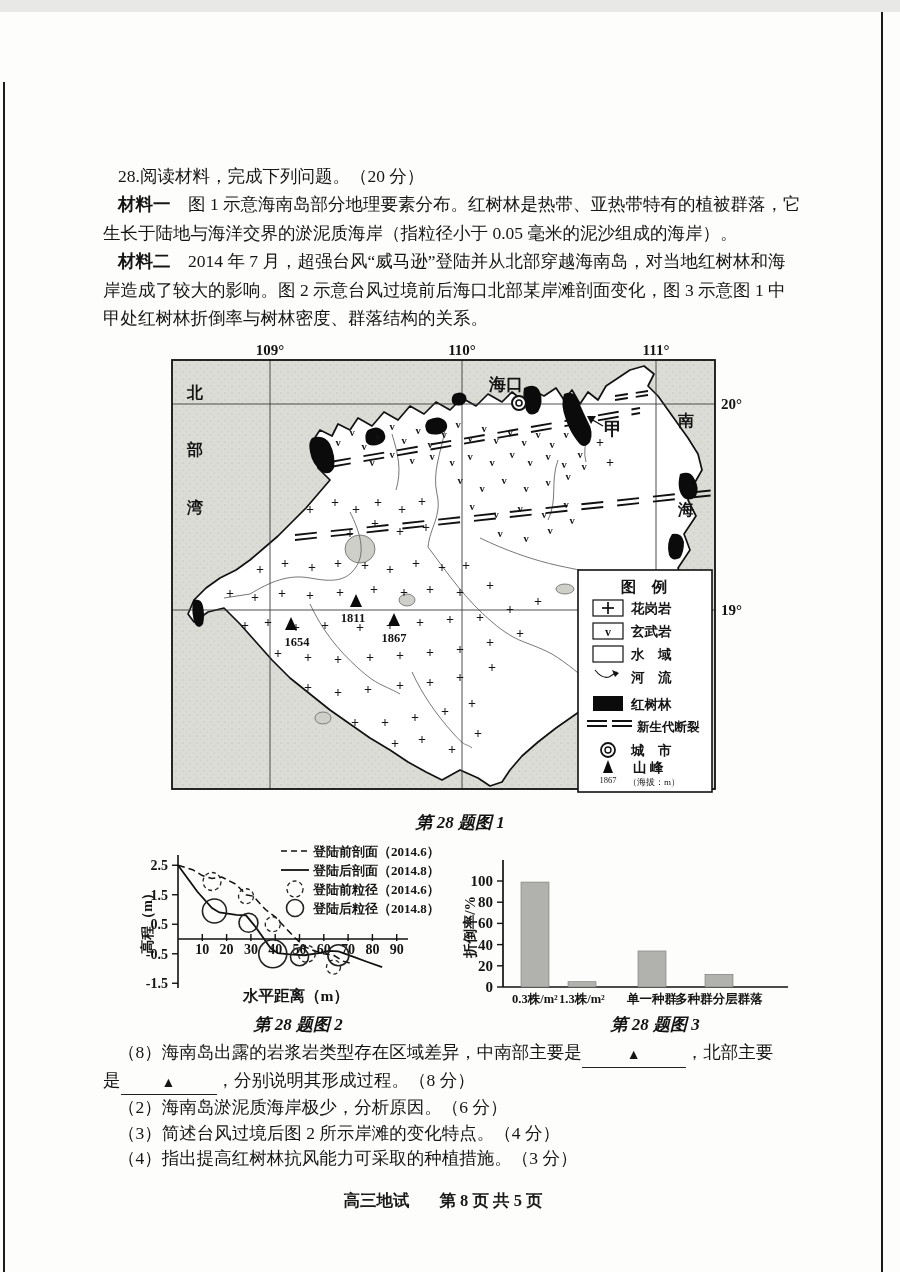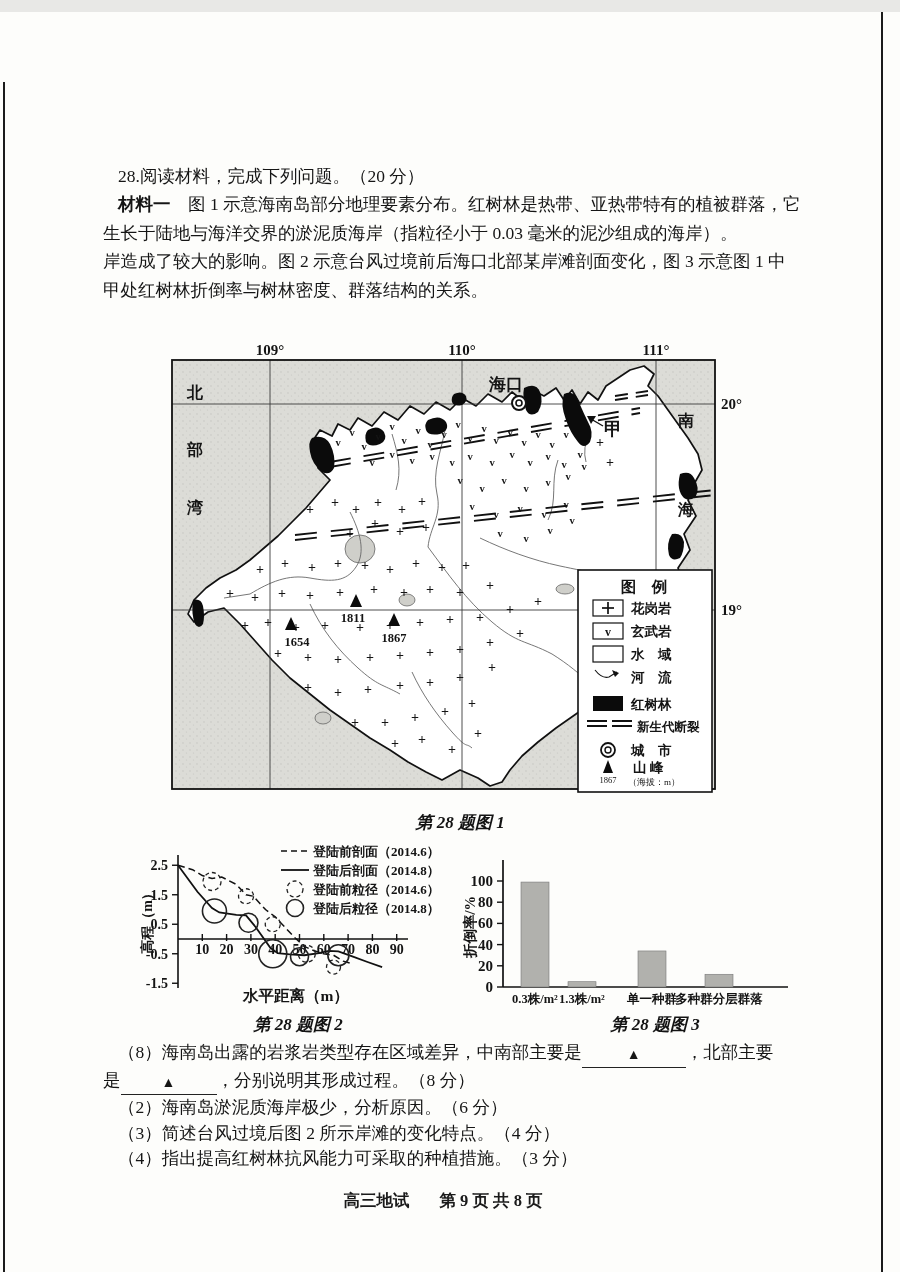--- a/index.html
+++ b/index.html
@@ -28,21 +28,22 @@
 <body>
 
 <div class="page">
   <div class="edge edge-left"></div>
   <div class="edge edge-right"></div>
   <div class="edge edge-bottom"></div>
 
   <div class="textblock intro">
       <div class="tline ind"><span>28.阅读材料，完成下列问题。（20 分）</span></div>
       <div class="tline ind"><span class="bold">材料一</span><span>　图 1 示意海南岛部分地理要素分布。红树林是热带、亚热带特有的植被群落，它</span></div>
-      <div class="tline"><span>生长于陆地与海洋交界的淤泥质海岸（指粒径小于 0.03 毫米的泥沙组成的海岸）。</span></div>
+      <div class="tline"><span>生长于陆地与海洋交界的淤泥质海岸（指粒径小于 0.05 毫米的泥沙组成的海岸）。</span></div>
+      <div class="tline ind"><span class="bold">材料二</span><span>　2014 年 7 月，超强台风“威马逊”登陆并从北部穿越海南岛，对当地红树林和海</span></div>
       <div class="tline"><span>岸造成了较大的影响。图 2 示意台风过境前后海口北部某岸滩剖面变化，图 3 示意图 1 中</span></div>
       <div class="tline"><span>甲处红树林折倒率与树林密度、群落结构的关系。</span></div>
     </div>
 
   <svg class="figure" style="left:160px;top:330px;" width="600" height="470" viewBox="0 0 600 470">
     <defs>
       <pattern id="stip" width="7" height="7" patternUnits="userSpaceOnUse">
         <rect width="7" height="7" fill="#dcdcd7"></rect>
         <circle cx="2" cy="2" r="0.7" fill="#c3c3bf"></circle>
         <circle cx="5.5" cy="5" r="0.6" fill="#c8c8c4"></circle>
@@ -387,15 +388,15 @@
 
   <div class="textblock questions">
       <div class="tline ind"><span>（8）海南岛出露的岩浆岩类型存在区域差异，中南部主要是</span><span class="blank"><span class="tri">▲</span></span><span>，北部主要</span></div>
       <div class="tline"><span>是</span><span class="blank w2"><span class="tri">▲</span></span><span>，分别说明其形成过程。（8 分）</span></div>
       <div class="tline ind"><span>（2）海南岛淤泥质海岸极少，分析原因。（6 分）</span></div>
       <div class="tline ind"><span>（3）简述台风过境后图 2 所示岸滩的变化特点。（4 分）</span></div>
       <div class="tline ind"><span>（4）指出提高红树林抗风能力可采取的种植措施。（3 分）</span></div>
     </div>
 
   <div class="footer">
-    <span>高三地试</span><span class="gap"></span><span>第 9 页 共 8 页</span>
+    <span>高三地试</span><span class="gap"></span><span>第 8 页 共 5 页</span>
   </div>
 </div>
 
 </body></html>

